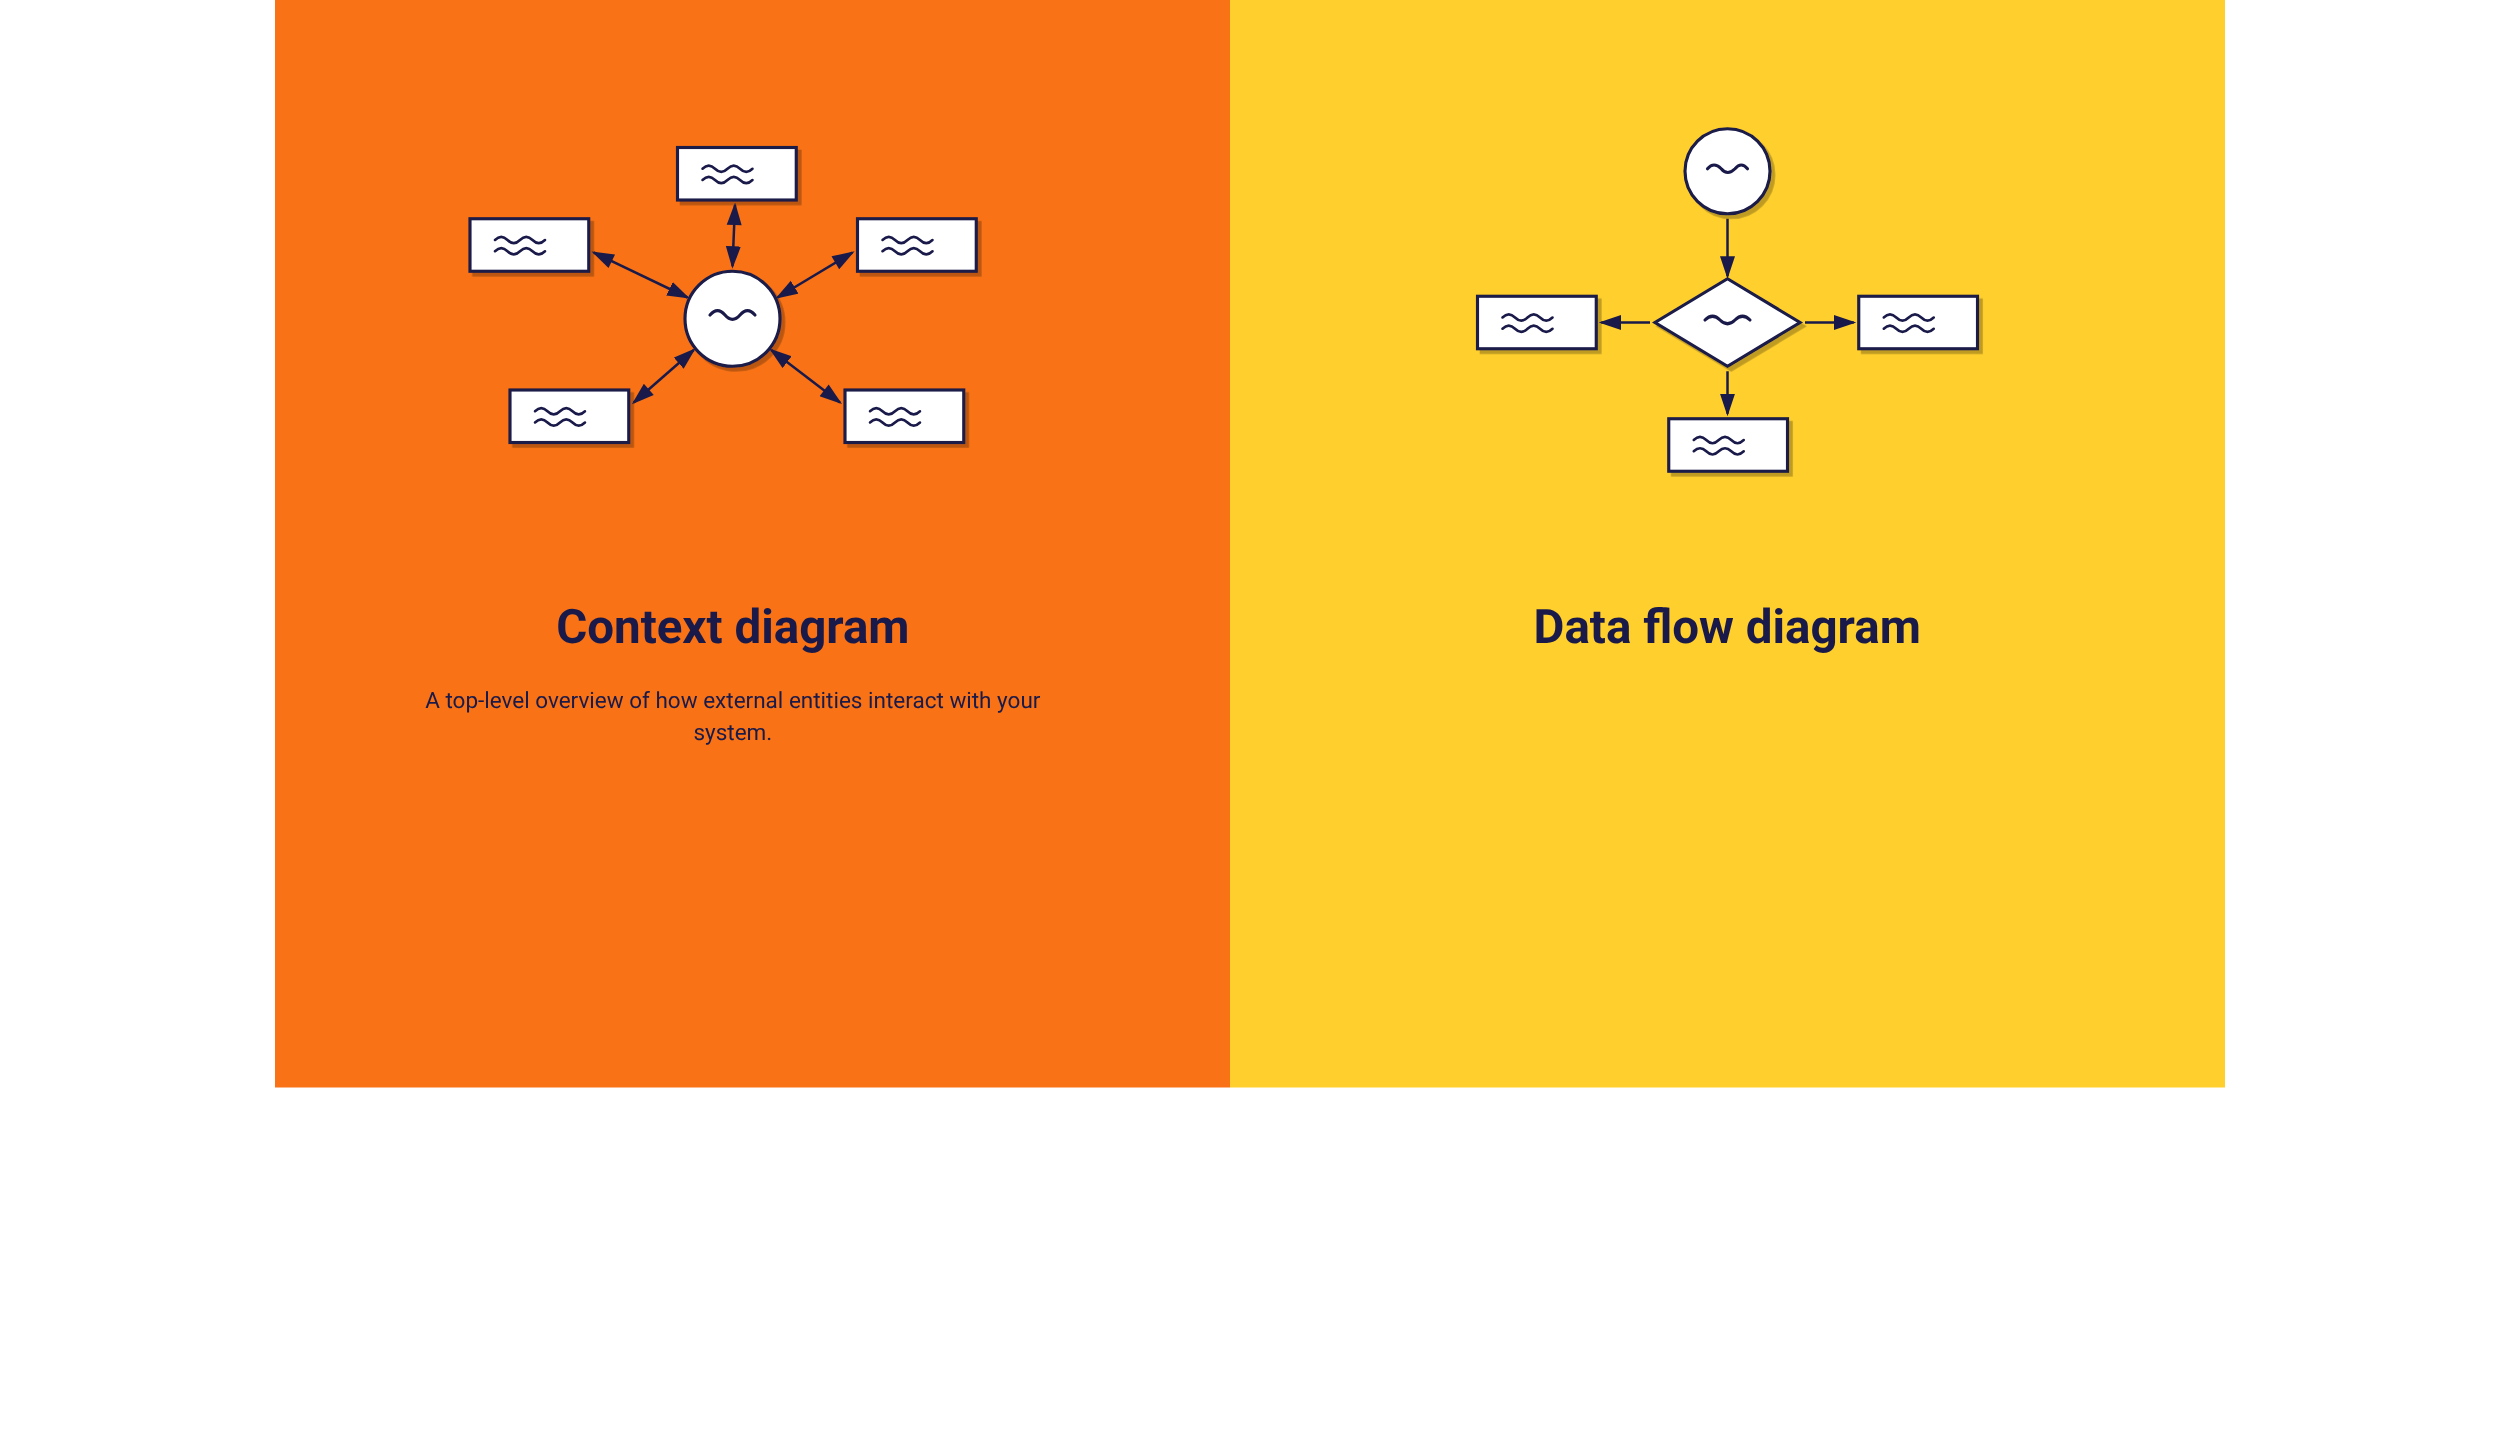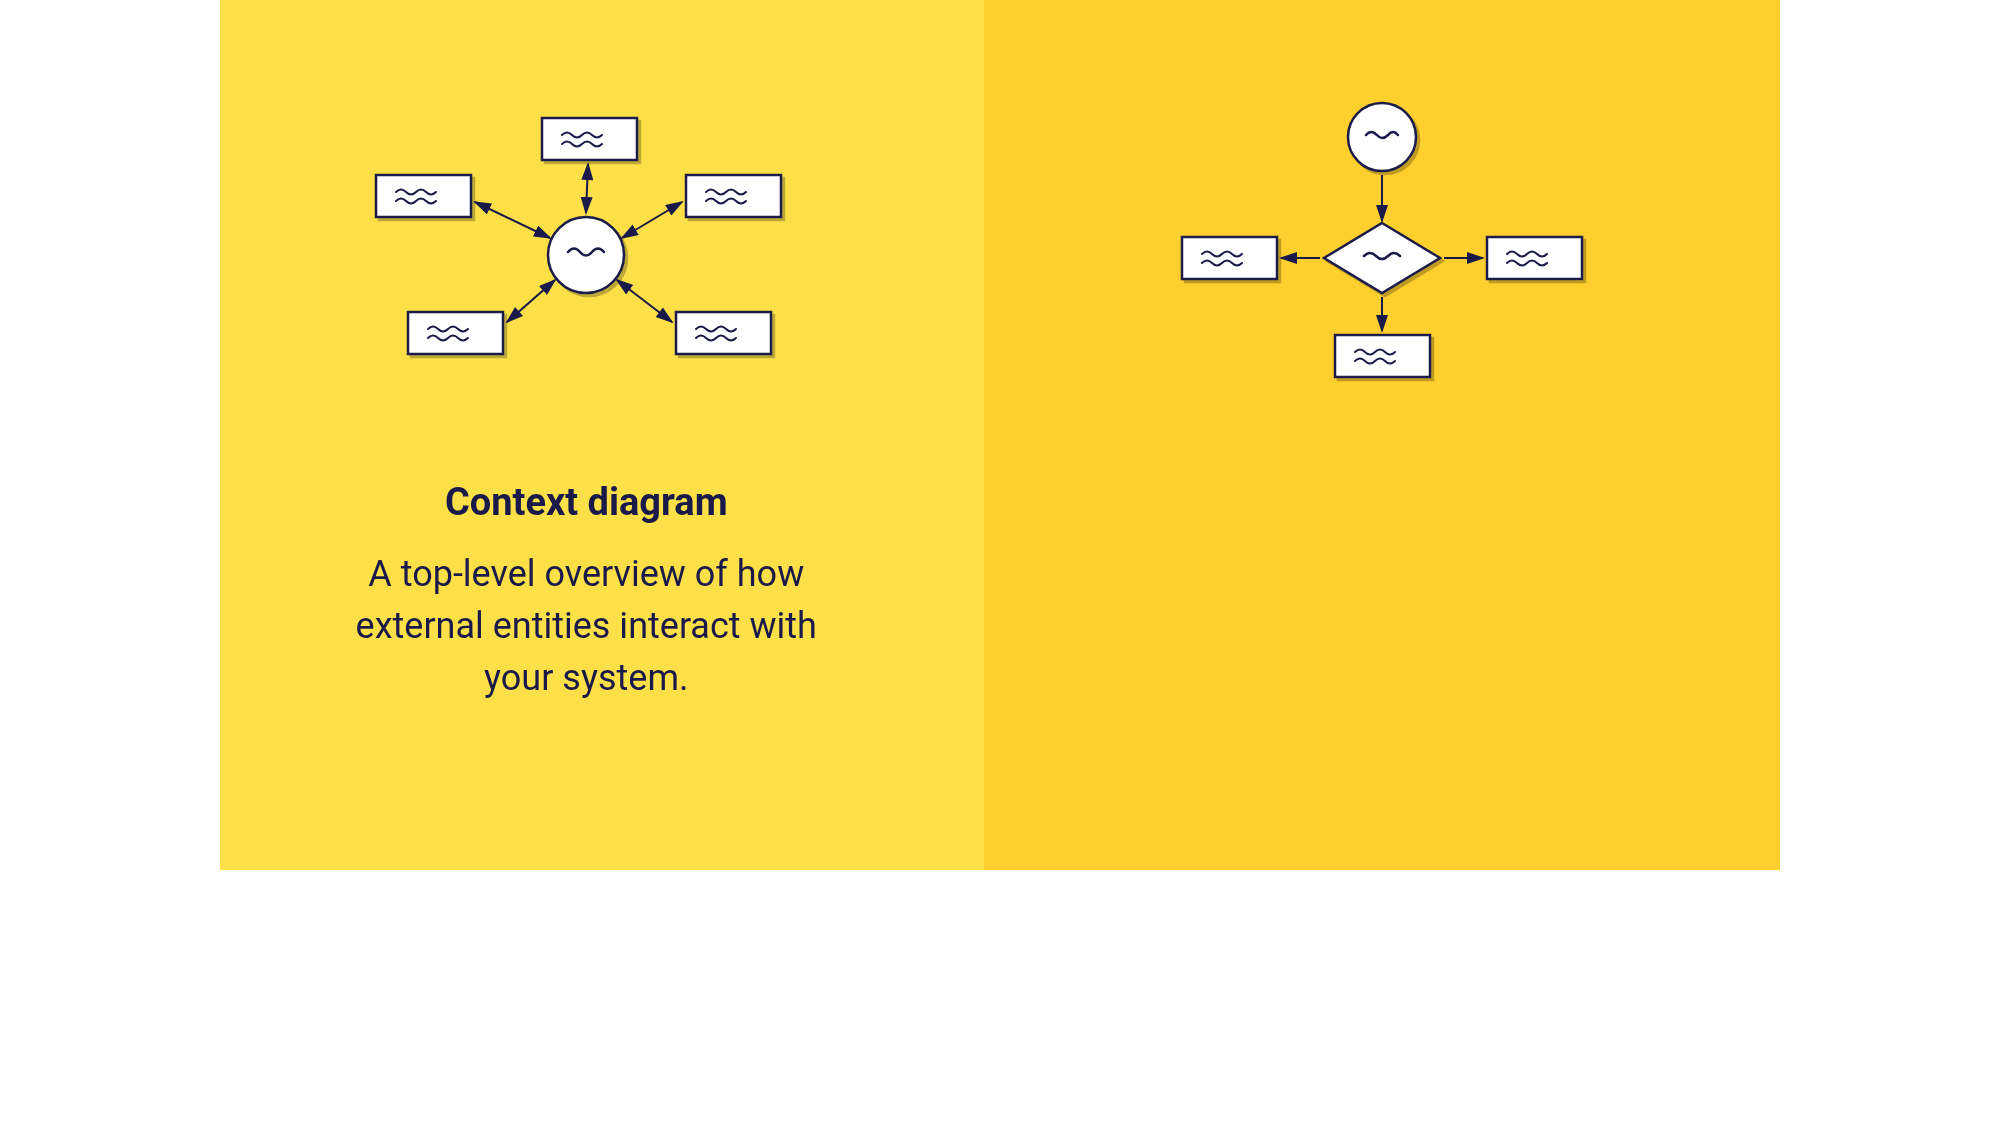--- a/index.html
+++ b/index.html
@@ -23,21 +23,21 @@
       margin-top: 0;
     }
     .panel {
       flex: 1;
       display: flex;
       flex-direction: column;
       align-items: center;
       padding: 80px 60px;
     }
     .panel-left {
-      background: #fde047;
+      background: #f97316;
       padding-left: 29px;
     }
     .panel-right {
       background: #ffcf2d;
     }
     .diagram-area {
       width: 100%;
       height: 340px;
       display: flex;
       justify-content: center;
@@ -45,21 +45,21 @@
       margin-bottom: 60px;
     }
     .title {
       font-size: 38px;
       font-weight: 700;
       color: #1a1a4a;
       margin-bottom: 24px;
       text-align: center;
     }
     .description {
-      font-size: 36px;
+      font-size: 18px;
       font-weight: 400;
       color: #1a1a4a;
       text-align: center;
       line-height: 1.45;
       max-width: 520px;
     }
     svg {
       overflow: visible;
     }
   </style>
@@ -144,15 +144,16 @@
         <path d="M355,159 q5,-5 10,0 q5,5 10,0 q5,-5 10,0 q5,5 10,0" stroke="#1a1a4a" stroke-width="2" fill="none" stroke-linecap="round"></path>
         <path d="M355,168 q5,-5 10,0 q5,5 10,0 q5,-5 10,0 q5,5 10,0" stroke="#1a1a4a" stroke-width="2" fill="none" stroke-linecap="round"></path>
         <line x1="292" y1="163" x2="331" y2="163" stroke="#1a1a4a" stroke-width="2" marker-end="url(#arrowR)"></line>
 
         <rect x="183" y="240" width="95" height="42" fill="#fff" stroke="#1a1a4a" stroke-width="2.5" filter="url(#shadowR)"></rect>
         <path d="M203,257 q5,-5 10,0 q5,5 10,0 q5,-5 10,0 q5,5 10,0" stroke="#1a1a4a" stroke-width="2" fill="none" stroke-linecap="round"></path>
         <path d="M203,266 q5,-5 10,0 q5,5 10,0 q5,-5 10,0 q5,5 10,0" stroke="#1a1a4a" stroke-width="2" fill="none" stroke-linecap="round"></path>
         <line x1="230" y1="202" x2="230" y2="236" stroke="#1a1a4a" stroke-width="2" marker-end="url(#arrowR)"></line>
       </svg>
     </div>
+    <h2 class="title">Data flow diagram</h2>
   </div>
 
 </div>
 
 </body></html>

